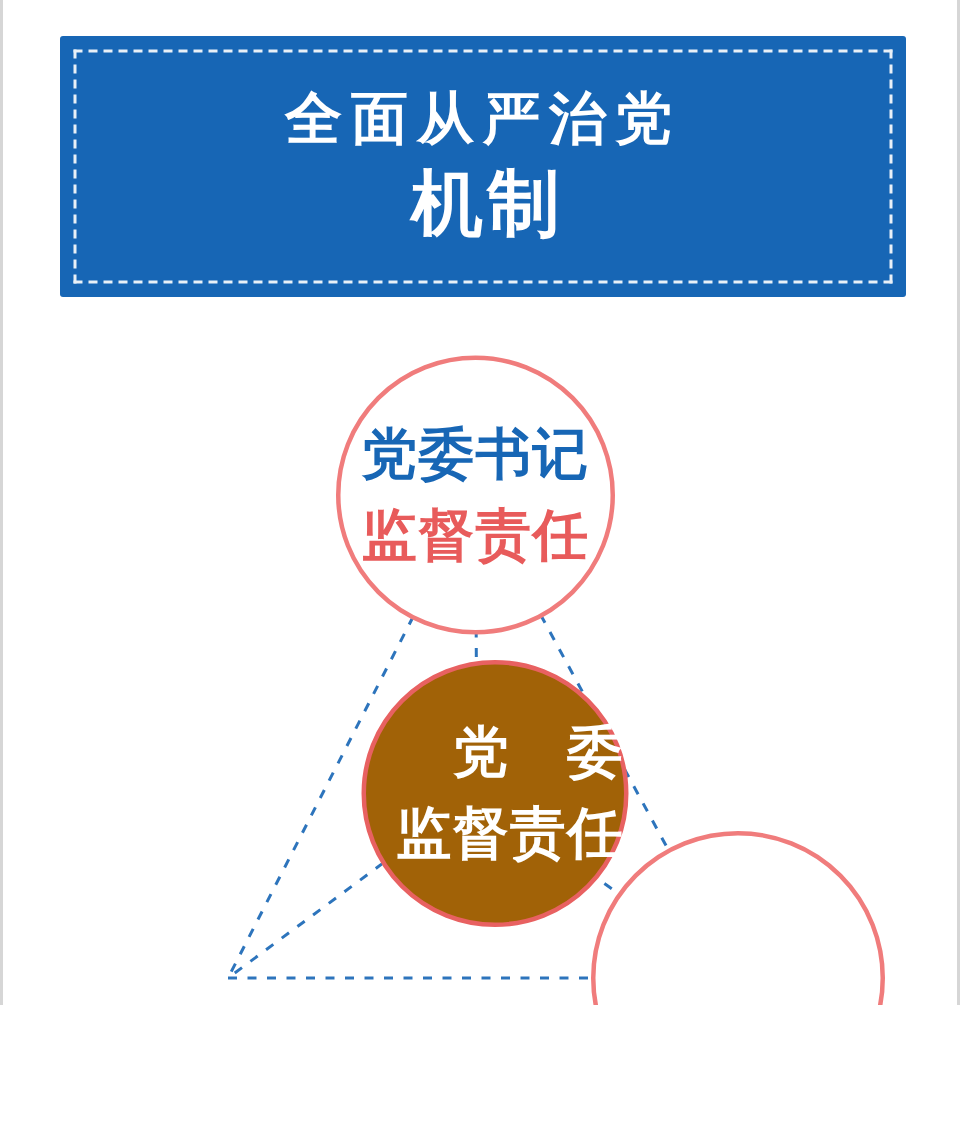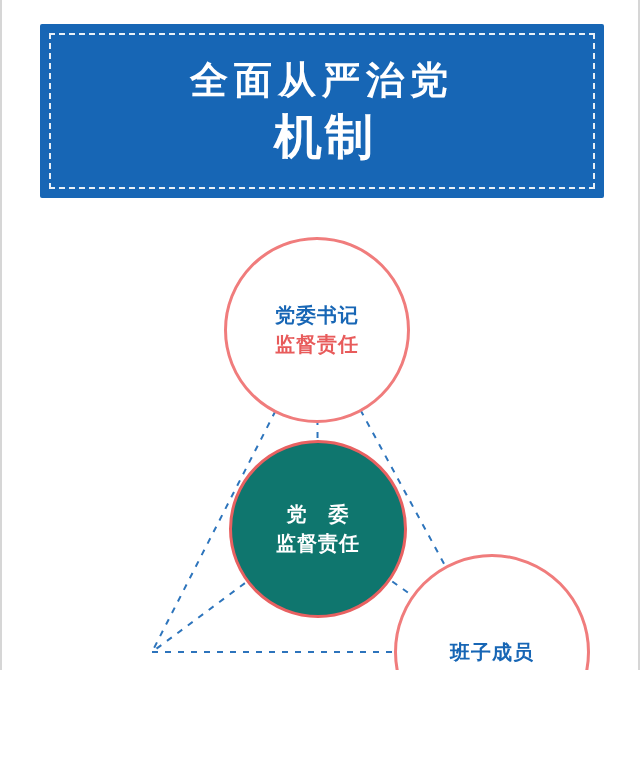--- a/index.html
+++ b/index.html
@@ -93,28 +93,28 @@
     background: #ffffff;
     border: 3px solid #f07c7c;
     box-sizing: border-box;
     display: flex;
     flex-direction: column;
     align-items: center;
     justify-content: center;
     text-align: center;
   }
   .node-top    { left: 222px; top: 237px; width: 186px; height: 186px; }
-  .node-center { left: 227px; top: 440px; width: 178px; height: 178px;
-                 background: #0f766e; border-color: #e86161; }
+  .node-center { left: 239px; top: 440px; width: 178px; height: 178px;
+                 background: #a16207; border-color: #e86161; align-items: flex-end; }
   .node-left   { left: 52px;  top: 554px; width: 196px; height: 196px; }
   .node-right  { left: 392px; top: 554px; width: 196px; height: 196px; }
 
   .node-line1, .node-line2 {
     font-weight: bold;
-    font-size: 20px;
+    font-size: 37px;
     line-height: 1.45;
     letter-spacing: 1px;
     white-space: nowrap;
   }
   .txt-blue  { color: #1766b5; }
   .txt-red   { color: #e85b5b; }
   .txt-white { color: #ffffff; }
   .node-right .node-line2 { font-size: 26px; }
 </style>
 </head>
@@ -145,16 +145,15 @@
     <div class="node-line2 txt-red">监督责任</div>
   </div>
 
   <div class="node node-center">
     <div class="node-line1 txt-white">党　委</div>
     <div class="node-line2 txt-white">监督责任</div>
   </div>
 
 
   <div class="node node-right">
-    <div class="node-line1 txt-blue">班子成员</div>
   </div>
 
 </div>
 
 </body></html>

